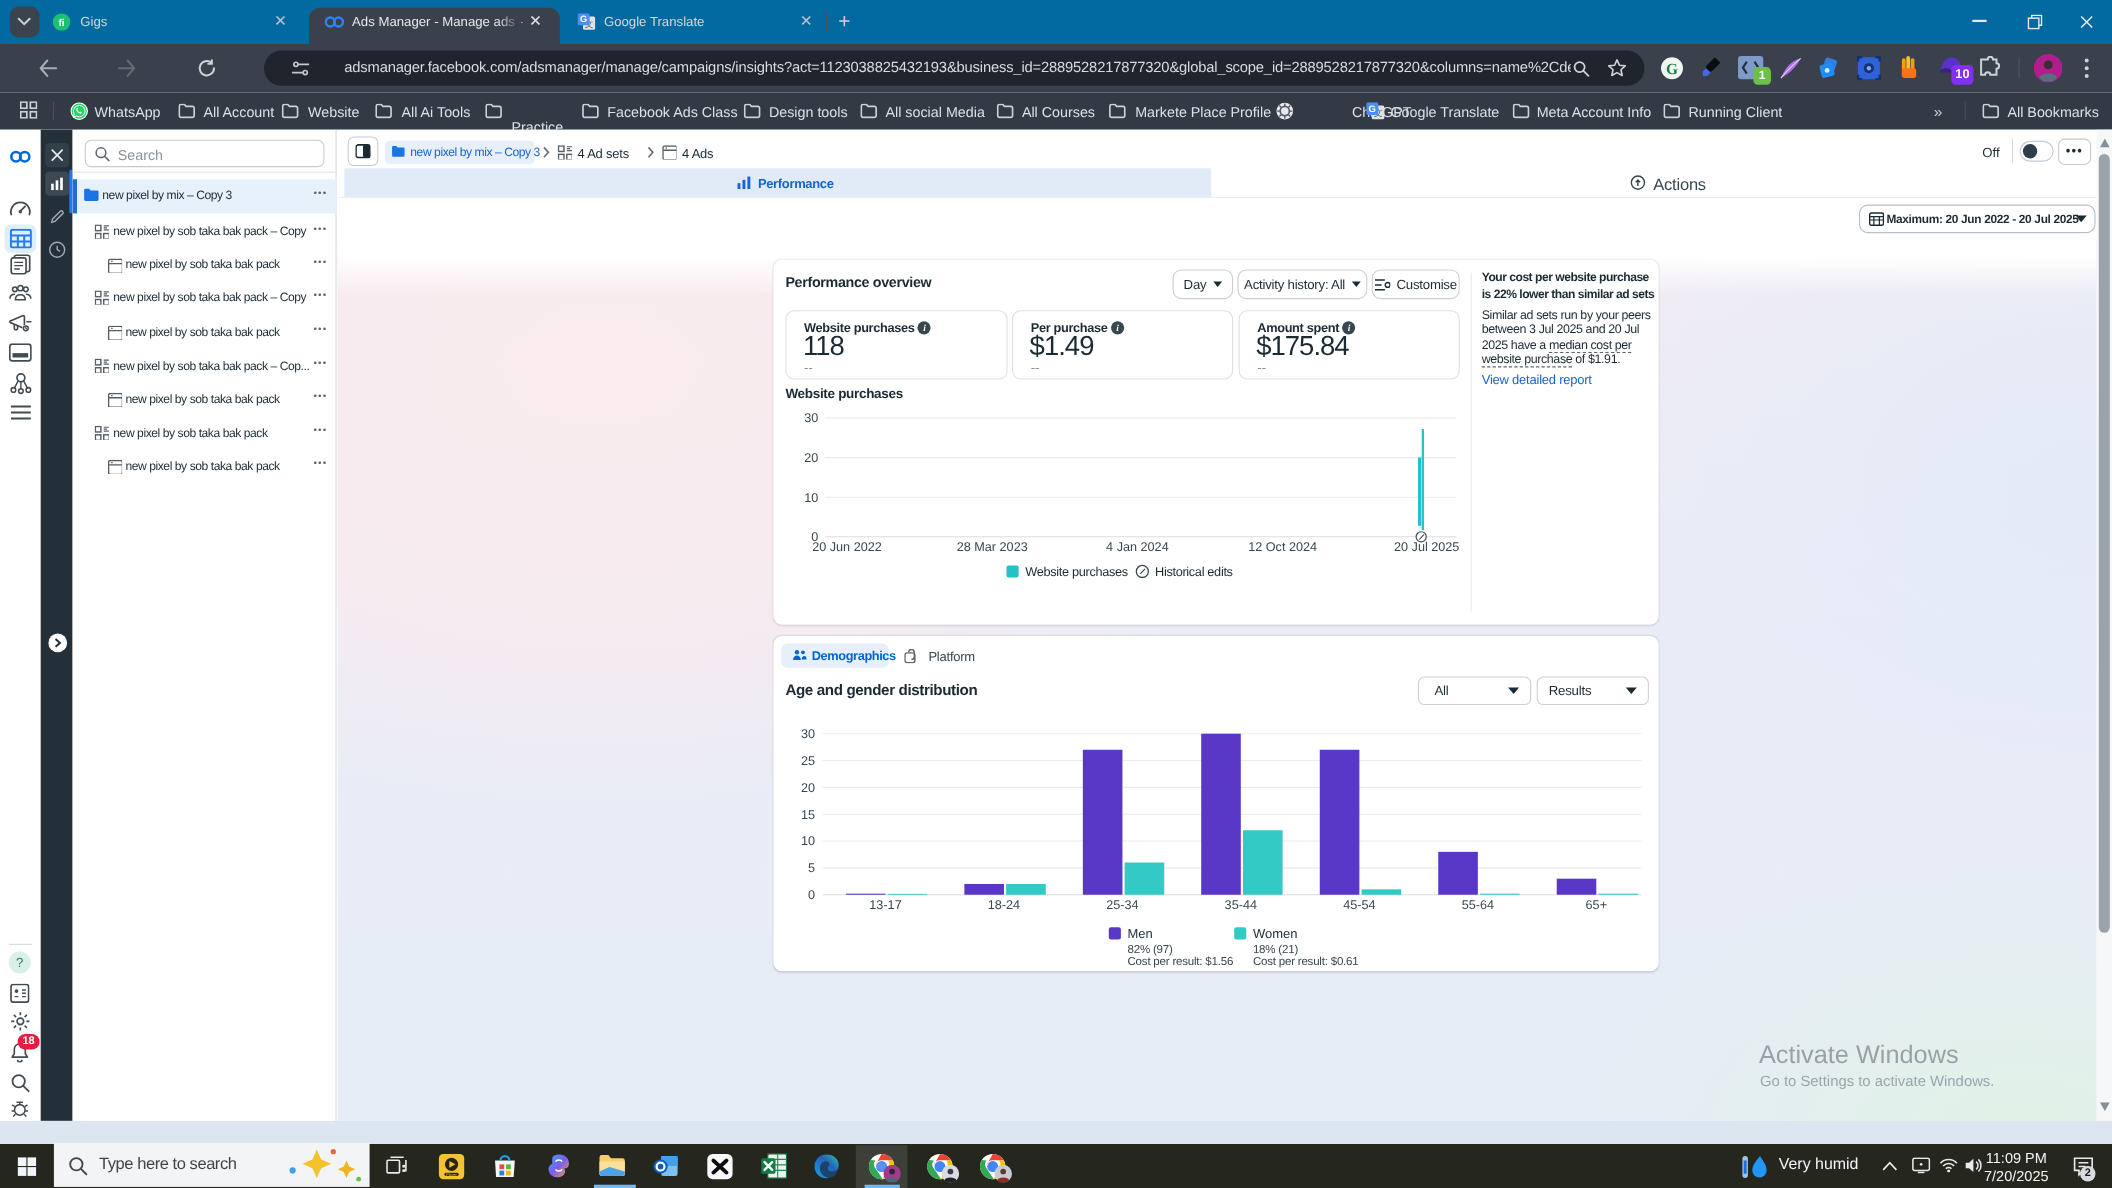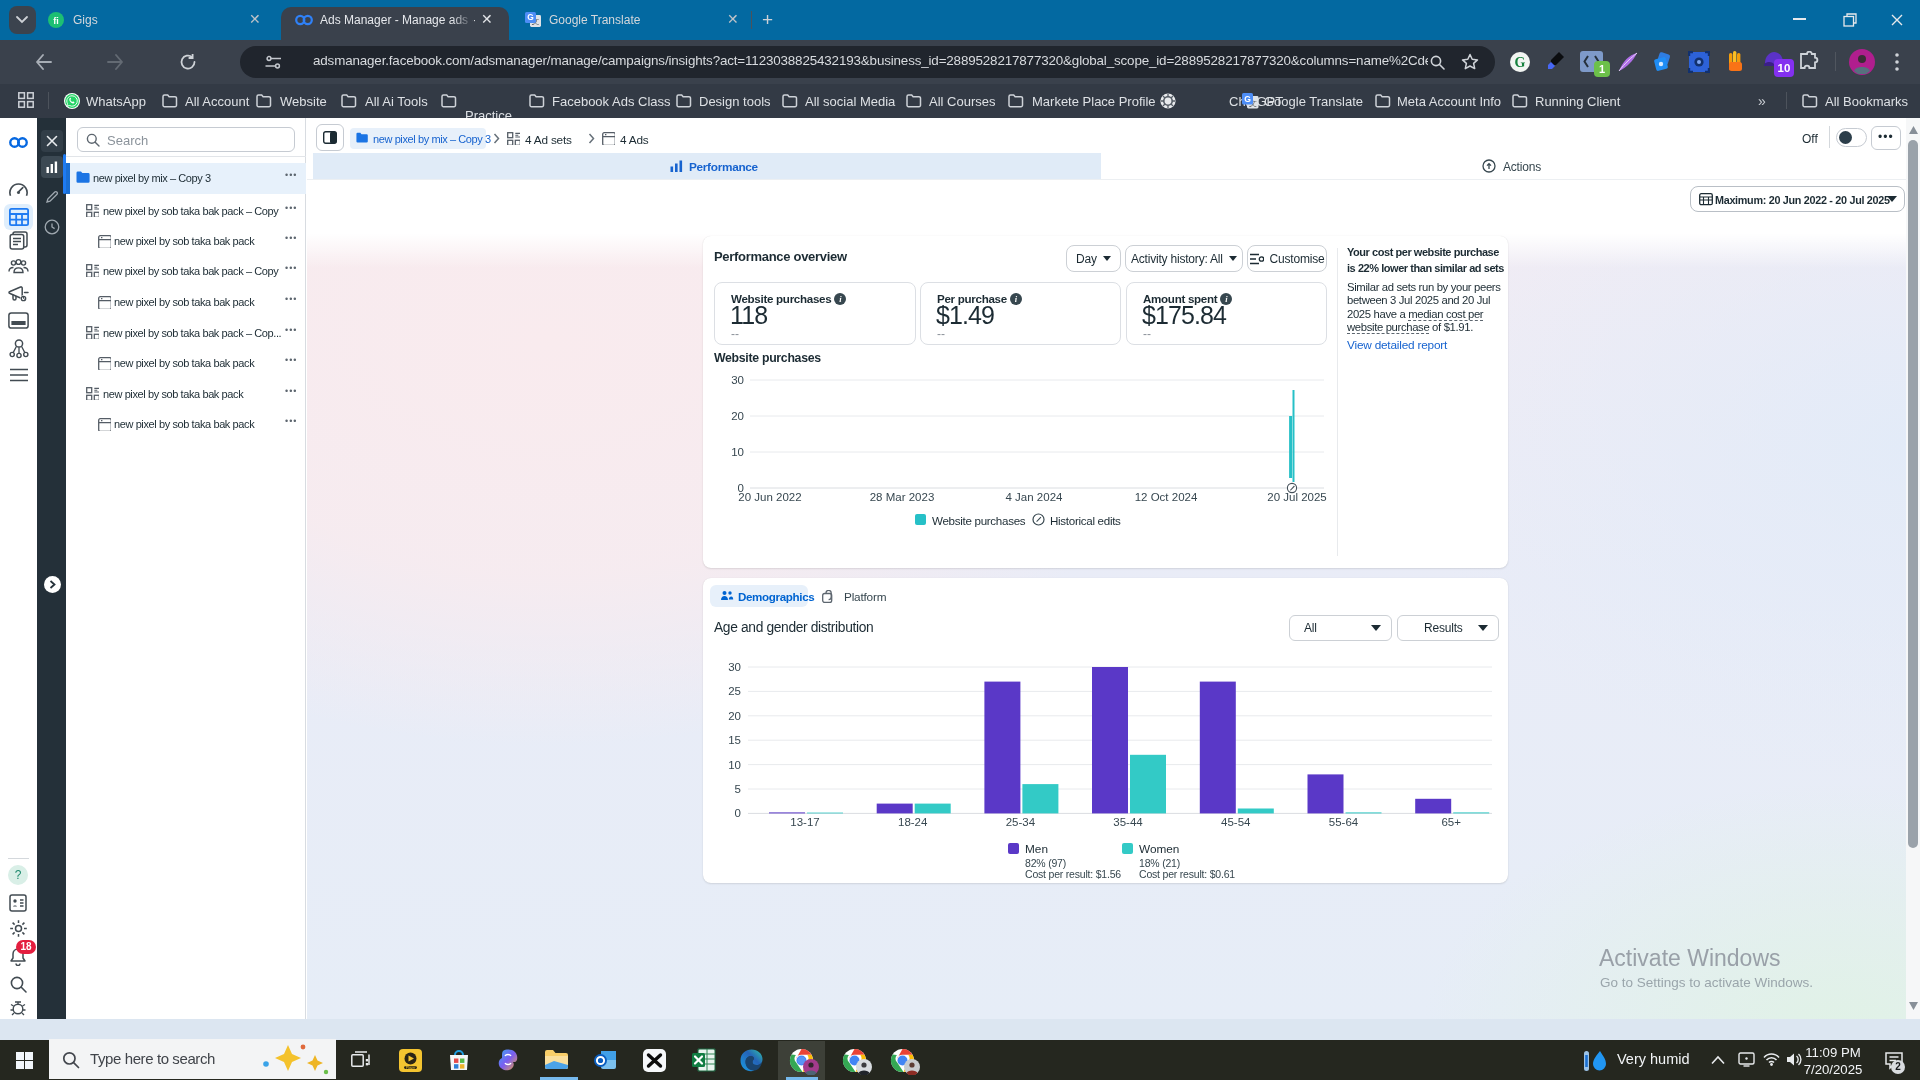--- a/index.html
+++ b/index.html
@@ -506,21 +506,21 @@
           <rect x="0.5" y="6.5" width="2.6" height="5.5" fill="#1763cf"></rect>
           <rect x="5" y="3.5" width="2.6" height="8.5" fill="#1763cf"></rect>
           <rect x="9.5" y="0.5" width="2.6" height="11.5" fill="#1763cf"></rect>
         </svg>
       <div class="abs" style="left:382px;top:42px;font-size:11.8px;letter-spacing:-0.3px;font-weight:bold;color:#1763cf;">Performance</div>
       <div class="abs" style="left:798px;top:35px;width:801px;height:26px;background:#fff;"></div>
       <svg class="abs" style="left:1175px;top:41px;" width="14" height="14" viewBox="0 0 14 14">
           <circle cx="7" cy="7" r="6" fill="none" stroke="#37474f" stroke-width="1.3"></circle>
           <path d="M7 10 L7 5 M5 6.6 L7 4.6 L9 6.6" stroke="#37474f" stroke-width="1.3" fill="none"></path>
         </svg>
-      <div class="abs" style="left:1196px;top:42px;font-size:12px;letter-spacing:-0.2px;color:#37474f;">Actions</div>
+      <div class="abs" style="left:1196px;top:42px;font-size:15px;letter-spacing:-0.2px;color:#37474f;">Actions</div>
       <div class="abs" style="left:0px;top:61px;width:1599px;height:1px;background:#eceff2;"></div>
 
       <div class="abs" style="left:1383px;top:68px;width:215px;height:26px;background:#fff;border:1px solid #b9bfc6;border-radius:8px;"></div>
       <svg class="abs" style="left:1392px;top:74px;" width="14" height="14" viewBox="0 0 14 14">
           <rect x="0.7" y="1.7" width="12.6" height="11" rx="1.5" fill="none" stroke="#1c2b33" stroke-width="1.3"></rect>
           <path d="M1 5 L13 5 M1 8 L13 8 M4.5 5 L4.5 13 M9.5 5 L9.5 13" stroke="#1c2b33" stroke-width="1.1"></path>
         </svg>
       <div class="abs" style="left:1408px;top:76px;font-size:10.8px;letter-spacing:-0.3px;font-weight:bold;color:#1c2b33;white-space:nowrap;">Maximum: 20 Jun 2022 - 20 Jul 2025</div>
       <div class="abs caret" style="left:1580px;top:78px;border-top-color:#1c2b33;"></div>
 
@@ -591,24 +591,24 @@
             <circle cx="10" cy="3" r="1.7" fill="#0064d1"></circle>
             <path d="M1 10 c0-2.6 1.6-4 3.5-4 s3.5 1.4 3.5 4 Z" fill="#0064d1"></path>
             <path d="M8.8 9.6 c0-2 1-3.2 2.6-3.2 c1 0 1.8 0.8 1.8 3.2 Z" fill="#0064d1"></path>
           </svg>
         <div class="abs" style="left:35px;top:12px;font-size:11.6px;letter-spacing:-0.35px;font-weight:bold;color:#0064d1;">Demographics</div>
         <svg class="abs" style="left:119px;top:12px;" width="13" height="13" viewBox="0 0 13 13">
             <rect x="0.7" y="3.5" width="9" height="9" rx="2" fill="none" stroke="#5d666f" stroke-width="1.3"></rect>
             <path d="M4 3 a2.6 2.6 0 0 1 5.2 0 l0 4 a2.6 2.6 0 0 1 -2.6 2.6" fill="none" stroke="#5d666f" stroke-width="1.3"></path>
           </svg>
         <div class="abs" style="left:141px;top:12px;font-size:11.8px;letter-spacing:-0.2px;color:#37474f;text-align:center;">Platform</div>
-        <div class="abs" style="left:11px;top:42px;font-size:13.8px;letter-spacing:-0.35px;font-weight:normal;color:#1c2b33;">Age and gender distribution</div>
+        <div class="abs" style="left:11px;top:42px;font-size:13.8px;letter-spacing:-0.35px;font-weight:bold;color:#1c2b33;">Age and gender distribution</div>
         <div class="btn" style="left:586px;top:37px;width:103px;height:26px;border-radius:6px;justify-content:flex-start;padding-left:14px;">All</div>
         <div class="abs caret" style="left:668px;top:47px;"></div>
-        <div class="btn" style="left:694px;top:37px;width:102px;height:26px;border-radius:6px;justify-content:flex-start;padding-left:26px;">Results</div>
+        <div class="btn" style="left:694px;top:37px;width:102px;height:26px;border-radius:6px;justify-content:flex-start;padding-left:10px;">Results</div>
         <div class="abs caret" style="left:775px;top:47px;"></div>
         <svg class="abs" style="left:0;top:80px;" width="805" height="180" viewBox="0 0 805 180">
           <line x1="45" y1="9" x2="789" y2="9" stroke="#e8eaed"></line>
           <line x1="45" y1="33.4" x2="789" y2="33.4" stroke="#e8eaed"></line>
           <line x1="45" y1="57.8" x2="789" y2="57.8" stroke="#e8eaed"></line>
           <line x1="45" y1="82.2" x2="789" y2="82.2" stroke="#e8eaed"></line>
           <line x1="45" y1="106.6" x2="789" y2="106.6" stroke="#e8eaed"></line>
           <line x1="45" y1="131" x2="789" y2="131" stroke="#e8eaed"></line>
           <line x1="45" y1="155.4" x2="789" y2="155.4" stroke="#dadde1"></line>
           <text x="38" y="13" font-size="11.5" fill="#374750" text-anchor="end" font-family="Liberation Sans">30</text>

